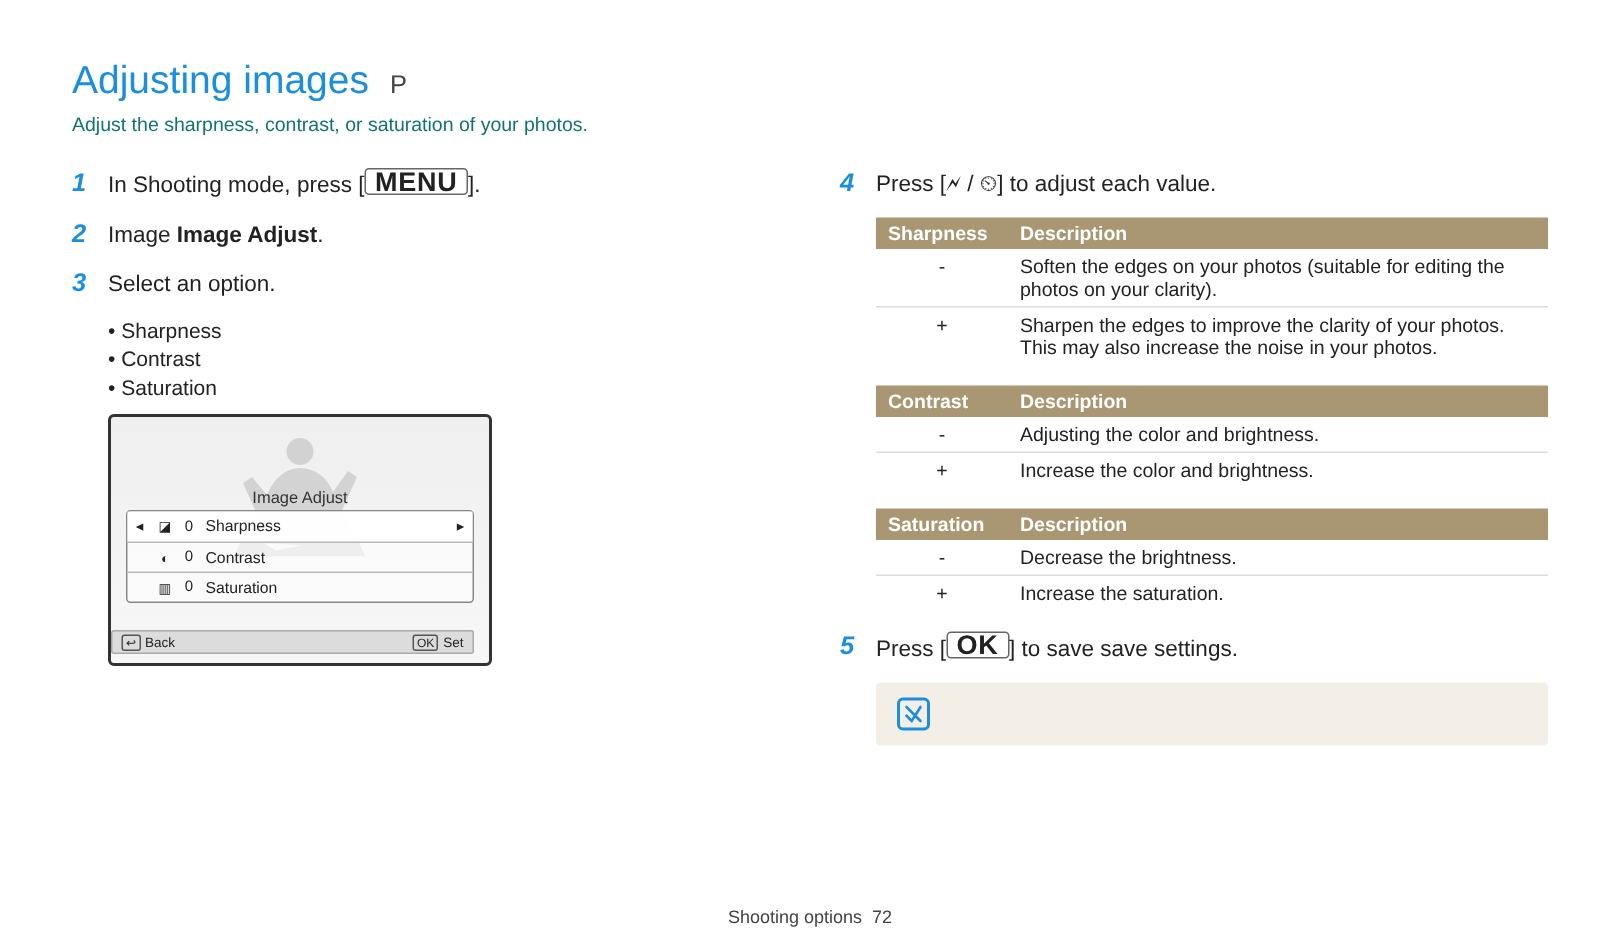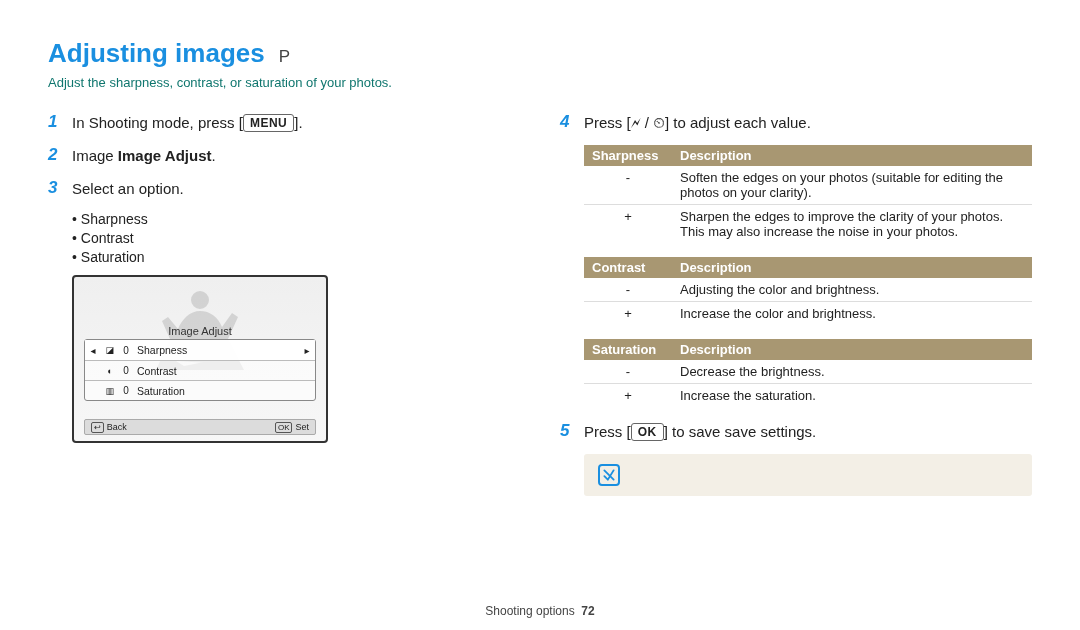--- a/index.html
+++ b/index.html
@@ -14,21 +14,21 @@
     position: relative;
   }
   .page-title {
     display: flex;
     align-items: baseline;
     gap: 14px;
     margin-bottom: 6px;
   }
   .page-title h1 {
     font-size: 26px;
-    font-weight: 700;
+    font-weight: 400;
     color: #1a8fe0;
   }
   .page-title .mode { font-size: 17px; color: #444; font-weight: 400; }
   .subtitle { font-size: 13px; color: #0f766e; margin-bottom: 22px; }
 
   .columns { display: flex; gap: 40px; }
   .col { flex: 1; }
 
   .steps { list-style: none; }
   .step { display: flex; gap: 10px; margin-bottom: 12px; align-items: flex-start; }
@@ -43,21 +43,21 @@
   .step .txt { font-size: 15px; line-height: 1.4; }
   .step .txt b { font-weight: 700; }
 
   .btn-inline {
     display: inline-block;
     border: 1px solid #666;
     border-radius: 3px;
     padding: 0 6px;
     font-family: Arial, sans-serif;
     font-weight: 700;
-    font-size: 12px;
+    font-size: 18px;
     line-height: 16px;
     vertical-align: 1px;
     letter-spacing: 0.5px;
   }
 
   .sublist { list-style: none; margin: 4px 0 10px 24px; }
   .sublist li { font-size: 14px; margin-bottom: 3px; }
   .sublist li::before { content: "• "; }
 
   
@@ -89,21 +89,21 @@
     border-radius: 3px;
   }
   .lcd-row { display: flex; align-items: center; height: 20px; border-top: 1px solid #bbb; }
   .lcd-row:first-child { border-top: none; }
   .lcd-row.sel { background: rgba(255,255,255,0.9); }
   .lcd-row .ico { width: 18px; font-size: 9px; text-align: center; color: #222; }
   .lcd-row .val { width: 14px; font-size: 10px; text-align: center; color: #222; }
   .lcd-row .lbl { flex: 1; font-size: 10.5px; color: #222; padding-left: 4px; }
   .lcd-row .arrow { width: 16px; font-size: 10px; text-align: center; }
   .lcd-footer {
-    position: absolute; left: 10px; right: 10px; bottom: 6px; height: 16px;
+    position: absolute; left: 0; right: 10px; bottom: 6px; height: 16px;
     display: flex; justify-content: space-between; font-size: 9px;
     background: #dcdcdc; border: 1px solid #aaa; border-radius: 2px;
     align-items: center; padding: 0 6px;
   }
   .lcd-footer .kbd { display:inline-block; border:1px solid #555; border-radius:2px; padding:0 2px; font-size:8px; margin-right:3px; line-height:9px; }
 
   
   .opt-table { width: 100%; border-collapse: collapse; margin: 8px 0 14px 0; font-size: 13px; }
   .opt-table th {
     background: #a89772; color: #fff; font-weight: 600; text-align: left;
@@ -123,21 +123,21 @@
     width: 22px; height: 22px; border: 2px solid #1a8fe0; border-radius: 4px;
     color: #1a8fe0; font-weight: 700; display: flex; align-items: center;
     justify-content: center; flex-shrink: 0;
   }
   .note-icon svg { width: 14px; height: 14px; }
 
   .footer {
     position: absolute; bottom: 12px; left: 0; right: 0;
     text-align: center; font-size: 12px; color: #444;
   }
-  .footer b { font-weight: 700; }
+  .footer b { font-weight: 400; }
 </style>
 </head>
 <body>
 
 <div class="page-title">
   <h1>Adjusting images</h1>
   <span class="mode">P</span>
 </div>
 <div class="subtitle">Adjust the sharpness, contrast, or saturation of your photos.</div>
 

